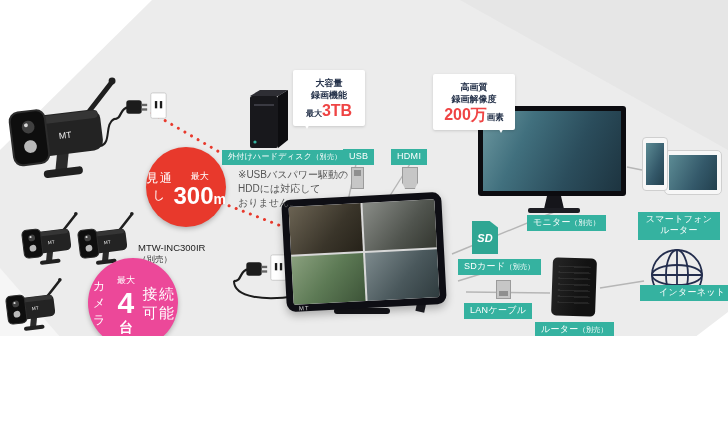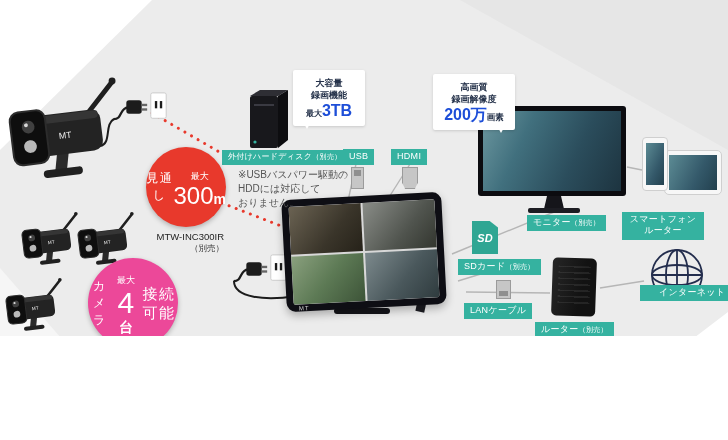--- a/index.html
+++ b/index.html
@@ -14,41 +14,41 @@
          padding:2px 6px 3px;text-align:center;letter-spacing:.3px;white-space:nowrap;z-index:5;}
   .badge .note{font-size:7px;}
   .badge-sm{font-size:8px;}
   .badge-2line{white-space:normal;width:70px;}
 
   
   .bubble{position:absolute;background:#fff;color:#25324a;text-align:center;padding:7px 5px 6px;
           border-radius:2px;z-index:5;box-shadow:0 1px 3px rgba(0,0,0,.15);}
   .bubble .b-line{font-size:9px;line-height:1.35;font-weight:bold;}
   .bubble .b-max{font-size:8px;font-weight:bold;}
-  .bubble .b-value{font-size:16px;font-weight:bold;color:#1d4ed8;line-height:1.2;}
+  .bubble .b-value{font-size:16px;font-weight:bold;color:#ef4444;line-height:1.2;}
   .bubble .b-unit{font-size:8.5px;font-weight:bold;}
   .bubble::after{content:"";position:absolute;bottom:-8px;width:0;height:0;
                  border:5px solid transparent;border-top:9px solid #fff;}
   .tail-left::after{left:9px;}
   .tail-right::after{right:9px;}
 
   
   .circle-badge{position:absolute;border-radius:50%;color:#fff;display:flex;flex-direction:row;
                 align-items:center;justify-content:center;z-index:6;text-align:center;
                 box-shadow:0 2px 5px rgba(0,0,0,.25);}
   .range{background:#e8392c;width:80px;height:80px;left:146px;top:147px;}
   .count{background:#ec4899;width:90px;height:90px;left:88px;top:258px;}
   .cb-title{font-size:12px;letter-spacing:1.5px;}
   .cb-max{font-size:9px;}
-  .cb-value{font-size:24px;font-weight:normal;line-height:1.05;text-align:right;}
+  .cb-value{font-size:24px;font-weight:bold;line-height:1.05;text-align:right;}
   .count .cb-value{font-size:30px;}
   .cb-unit{font-size:14px;font-weight:bold;}
   .cb-sub{font-size:15px;letter-spacing:1.5px;margin-top:1px;}
 
-  .model-label{position:absolute;left:138px;top:231px;width:86px;text-align:right;color:#222;
+  .model-label{position:absolute;left:138px;top:242px;width:86px;text-align:left;color:#222;
                font-size:9.5px;line-height:1.3;z-index:5;}
   .model-label .note{font-size:8.5px;color:#333;}
 
   .hdd-caption{position:absolute;left:238px;top:168px;font-size:10px;color:#555;
                line-height:1.4;z-index:5;}
 
   
   .main-display{position:absolute;left:284px;top:196px;width:160px;height:112px;background:#0e0e14;
                 border-radius:9px;padding:7px;box-sizing:border-box;transform:rotate(-3deg);
                 z-index:4;box-shadow:0 4px 8px rgba(0,0,0,.28);}
@@ -212,21 +212,21 @@
   </div>
   <div class="badge" style="left:343px;top:149px;">
     <span>USB</span>
   </div>
   <div class="badge" style="left:391px;top:149px;">
     <span>HDMI</span>
   </div>
   <div class="badge" style="left:527px;top:215px;">
     <span>モニター</span><span class="note">（別売）</span>
   </div>
-  <div class="badge badge-2line" style="left:622px;top:212px;">
+  <div class="badge badge-2line" style="left:638px;top:212px;">
     <div>スマートフォン</div>
     <div>ルーター</div>
   </div>
   <div class="badge" style="left:458px;top:259px;">
     <span>SDカード</span><span class="note">（別売）</span>
   </div>
   <div class="badge" style="left:464px;top:303px;">
     <span>LANケーブル</span>
   </div>
   <div class="badge" style="left:535px;top:322px;">

